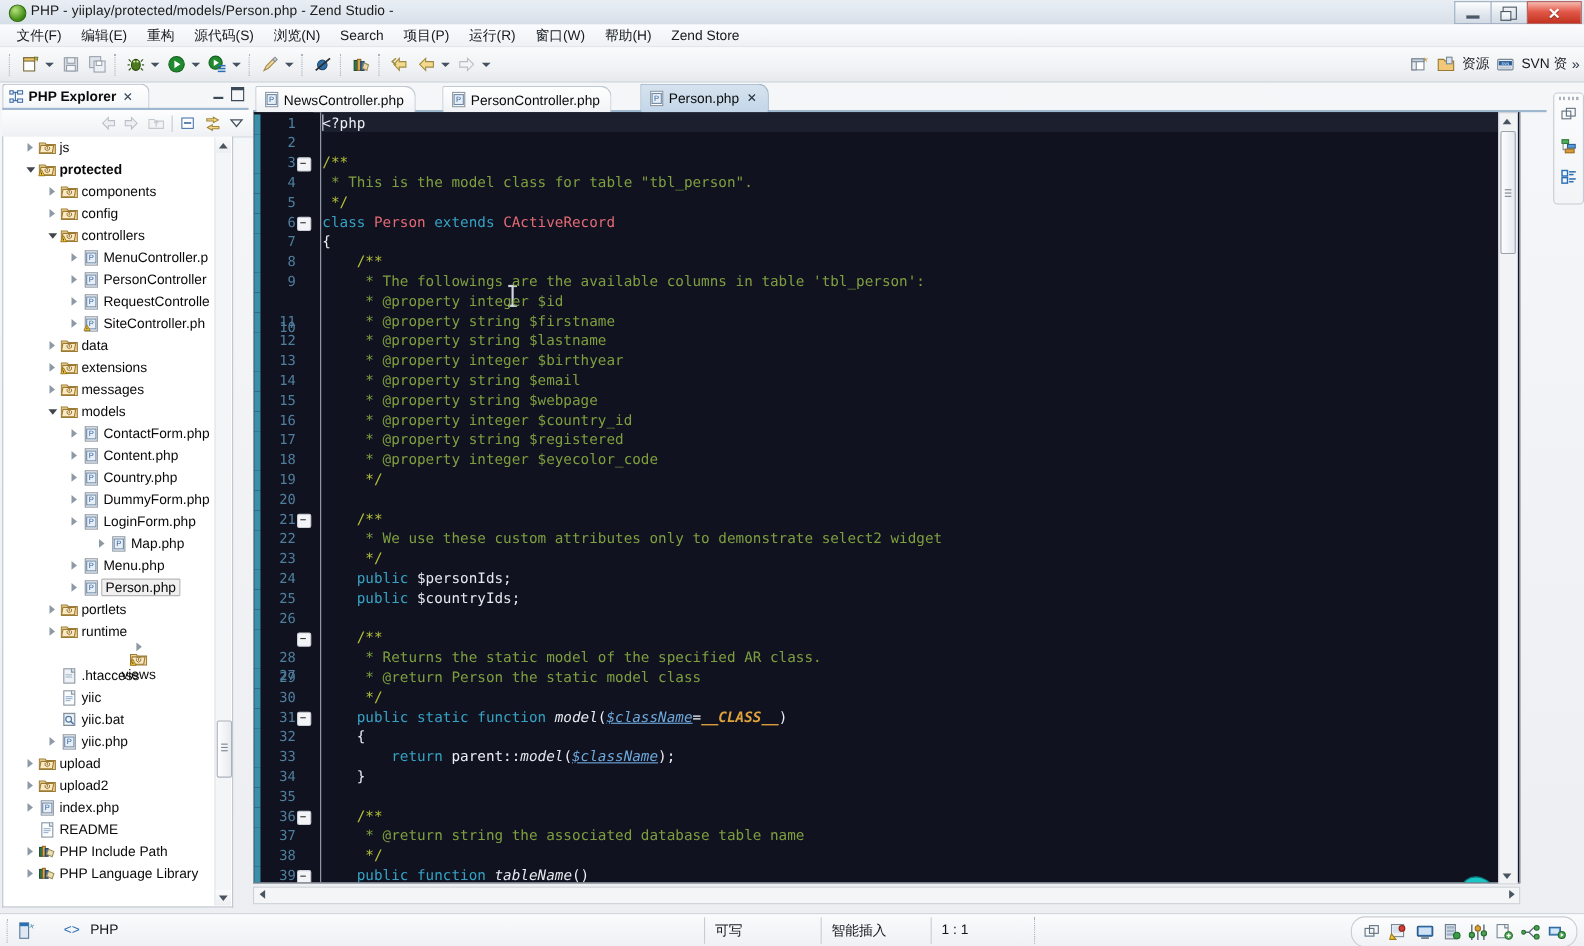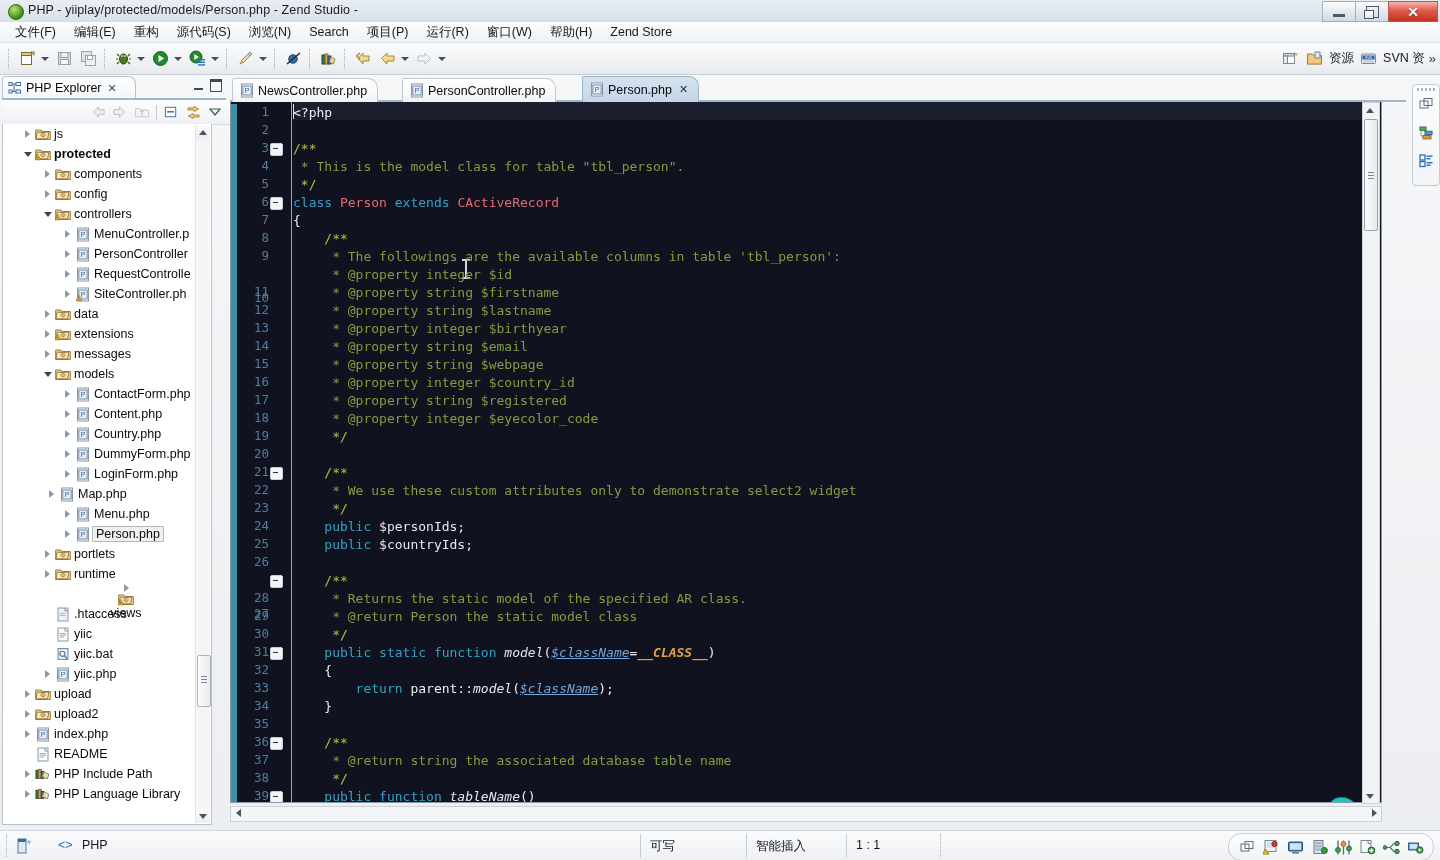--- a/index.html
+++ b/index.html
@@ -57,21 +57,21 @@
   .persp-lbl{font-size:12.5px;color:#15191d;margin:0 2px 0 3px;}
   .chevrons{color:#2c3742;font-size:13px;margin-left:2px;}
 
   
   .leftpane{position:absolute;left:2px;top:76px;width:224px;height:752px;}
   .vtab-row{position:relative;height:22px;}
   .vtab{position:absolute;left:0;top:0;height:22px;min-width:122px;
     background:linear-gradient(#ffffff,#f2f5f8);
     border:1px solid #b8c2cc;border-bottom:none;
     border-radius:3px 8px 0 0;display:flex;align-items:center;padding:0 5px;}
-  .vtab-title{font-size:12.5px;color:#0b0b0b;margin-left:4px;white-space:nowrap;}
+  .vtab-title{font-size:12.5px;color:#0b0b0b;margin-left:4px;white-space:nowrap;font-weight:bold;}
   .vtab-close{margin-left:6px;color:#3b4a58;font-size:11px;}
   .vtab-underline{position:absolute;left:0;top:22px;width:224px;height:2px;background:#9fb8cf;}
   .vmaxmin{position:absolute;right:4px;top:3px;display:flex;gap:7px;align-items:center;}
   .vmin{width:9px;height:7px;border-bottom:2px solid #3c4a57;}
   .vmax{width:10px;height:9px;border:1.5px solid #3c4a57;border-top-width:3px;}
 
   .vtoolbar{position:absolute;left:0;top:24px;width:224px;height:24px;
     background:linear-gradient(#fdfdfe,#eef1f4);
     border-bottom:1px solid #d5dae0;display:flex;align-items:center;justify-content:flex-end;padding-right:4px;}
   .vtb{width:22px;height:20px;display:flex;align-items:center;justify-content:center;}
@@ -626,21 +626,21 @@
             </span>
             <span class="ticon">
               <svg width="14" height="15" viewBox="0 0 14 15">
                 <rect x="1.5" y="1" width="11" height="13" fill="#fdfdfe" stroke="#8b97a3"></rect>
                 <rect x="2.8" y="3" width="8.4" height="9" fill="#e7eef6" stroke="#6f8aa8"></rect>
                 <text x="7" y="9.8" font-size="7" fill="#2b5f9e" text-anchor="middle" font-family="sans-serif">P</text>
               </svg>
             </span>
             <span class="tlabel">LoginForm.php</span>
           </div>
-          <div class="trow" style="padding-left: 42px; text-align: center;">
+          <div class="trow" style="padding-left: 83px; text-align: center;">
             <span class="tarrow-c">
               <i class="tri-closed"></i>
             </span>
             <span class="ticon">
               <svg width="14" height="15" viewBox="0 0 14 15">
                 <rect x="1.5" y="1" width="11" height="13" fill="#fdfdfe" stroke="#8b97a3"></rect>
                 <rect x="2.8" y="3" width="8.4" height="9" fill="#e7eef6" stroke="#6f8aa8"></rect>
                 <text x="7" y="9.8" font-size="7" fill="#2b5f9e" text-anchor="middle" font-family="sans-serif">P</text>
               </svg>
             </span>

